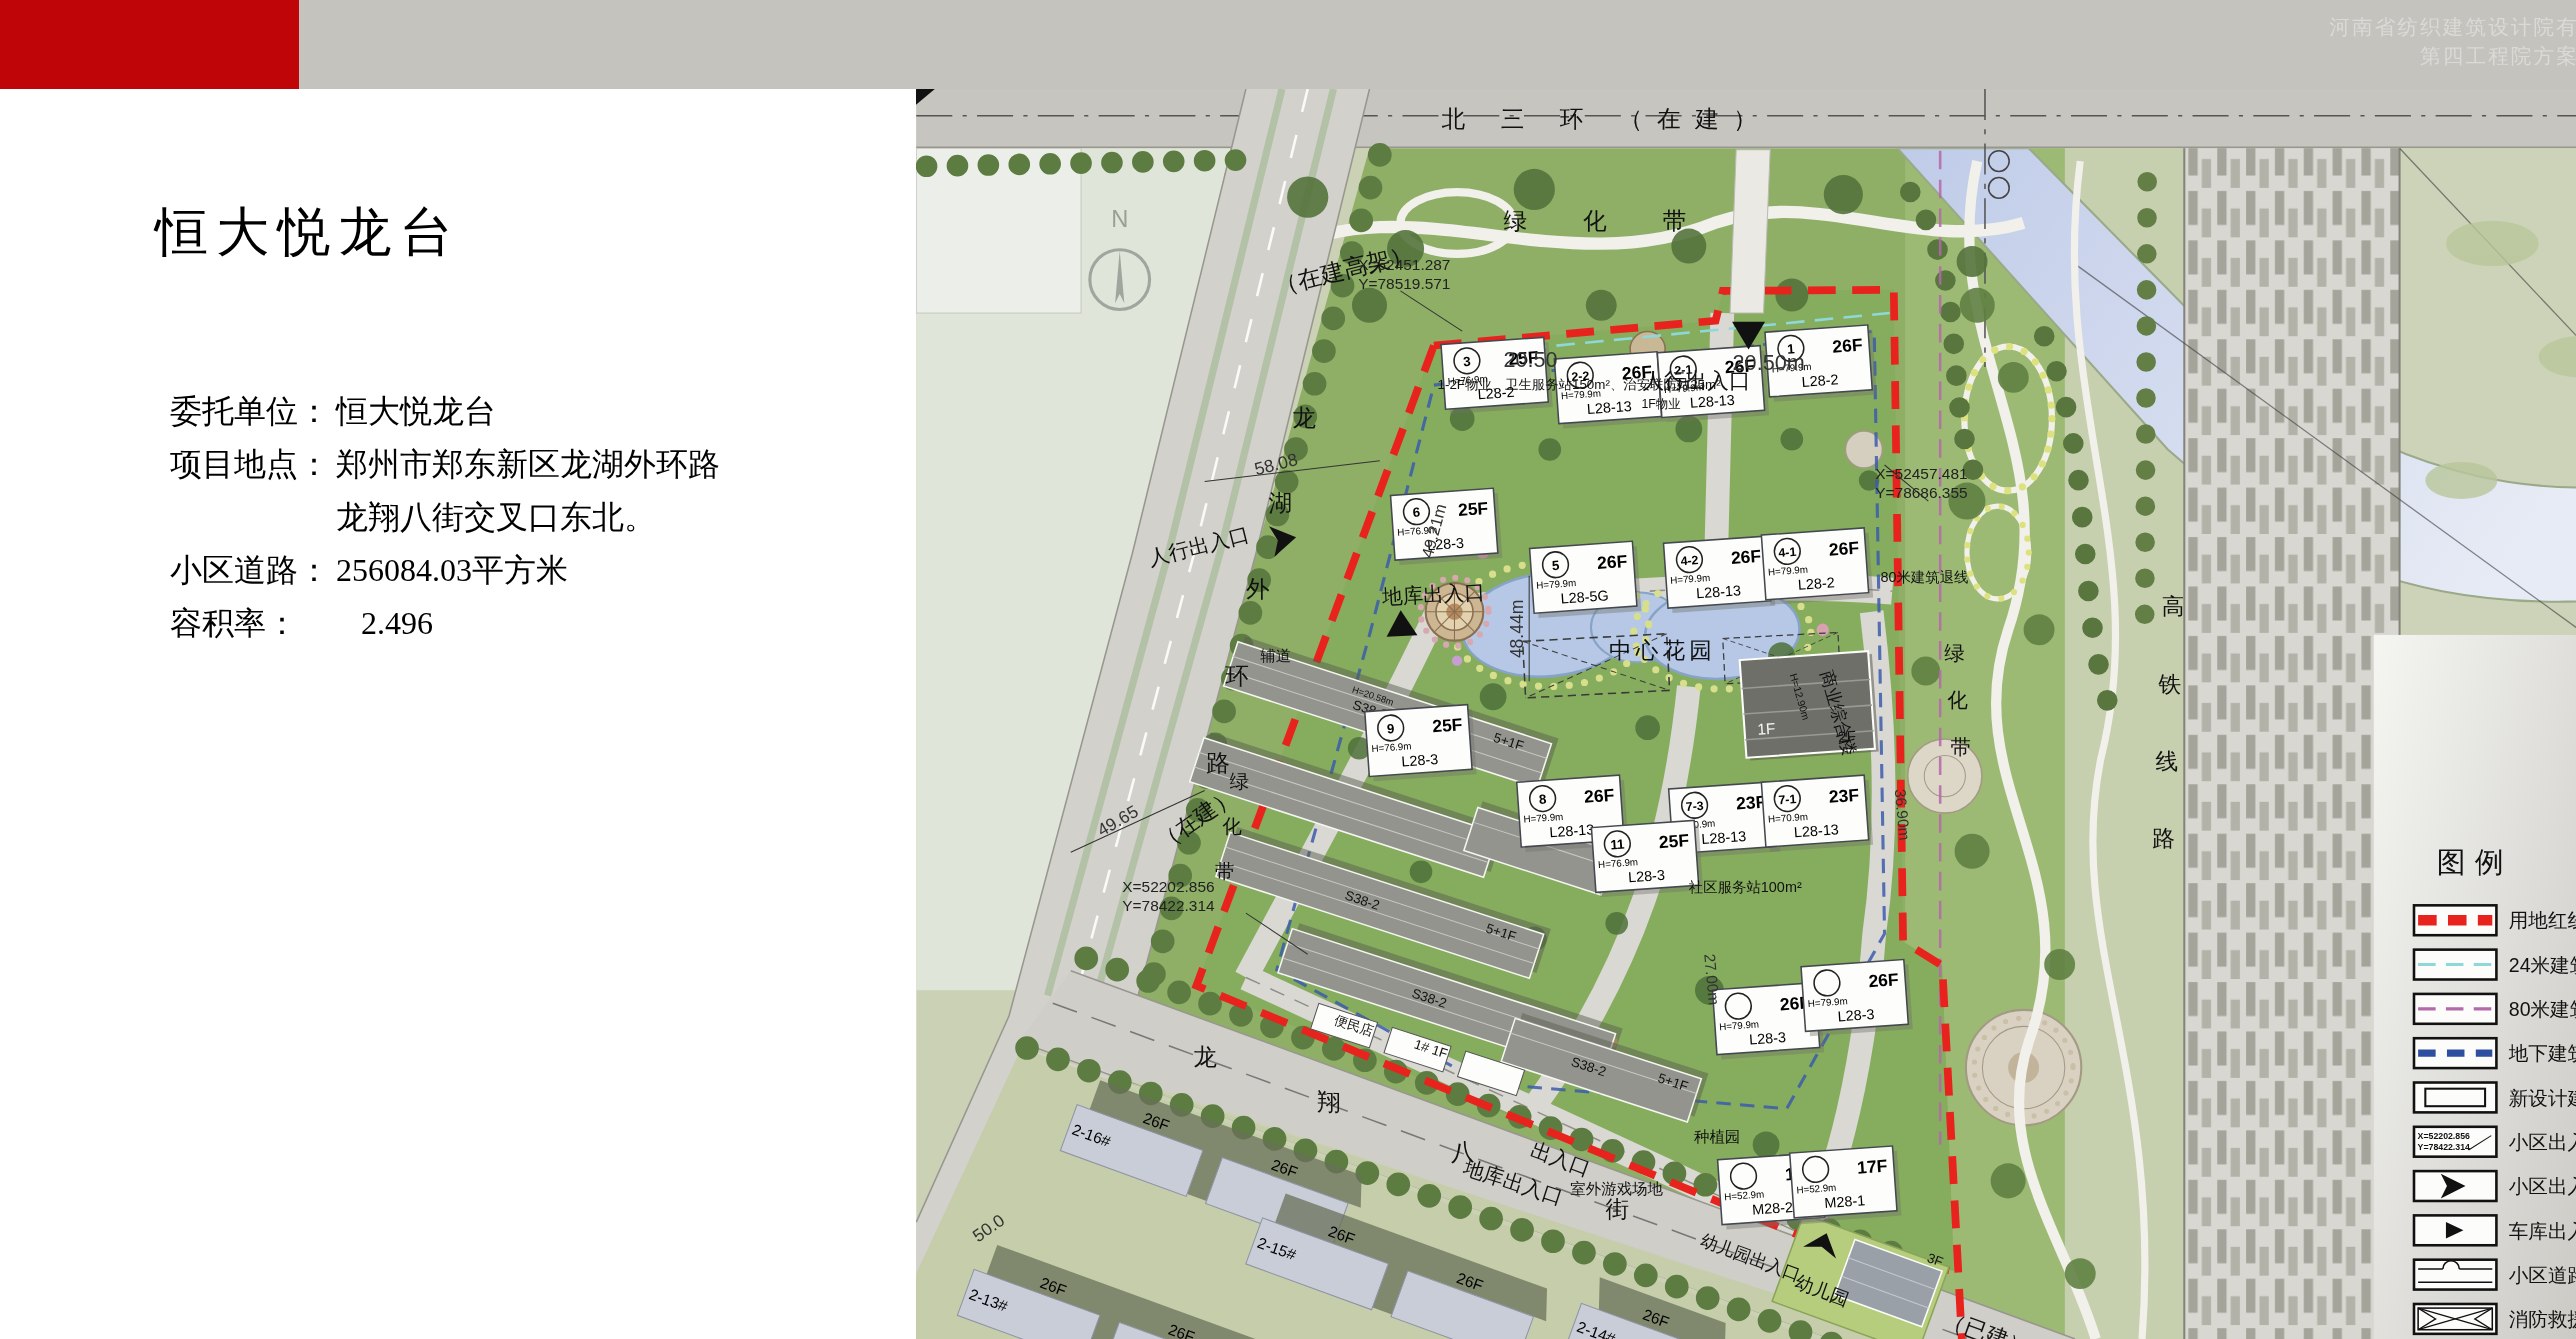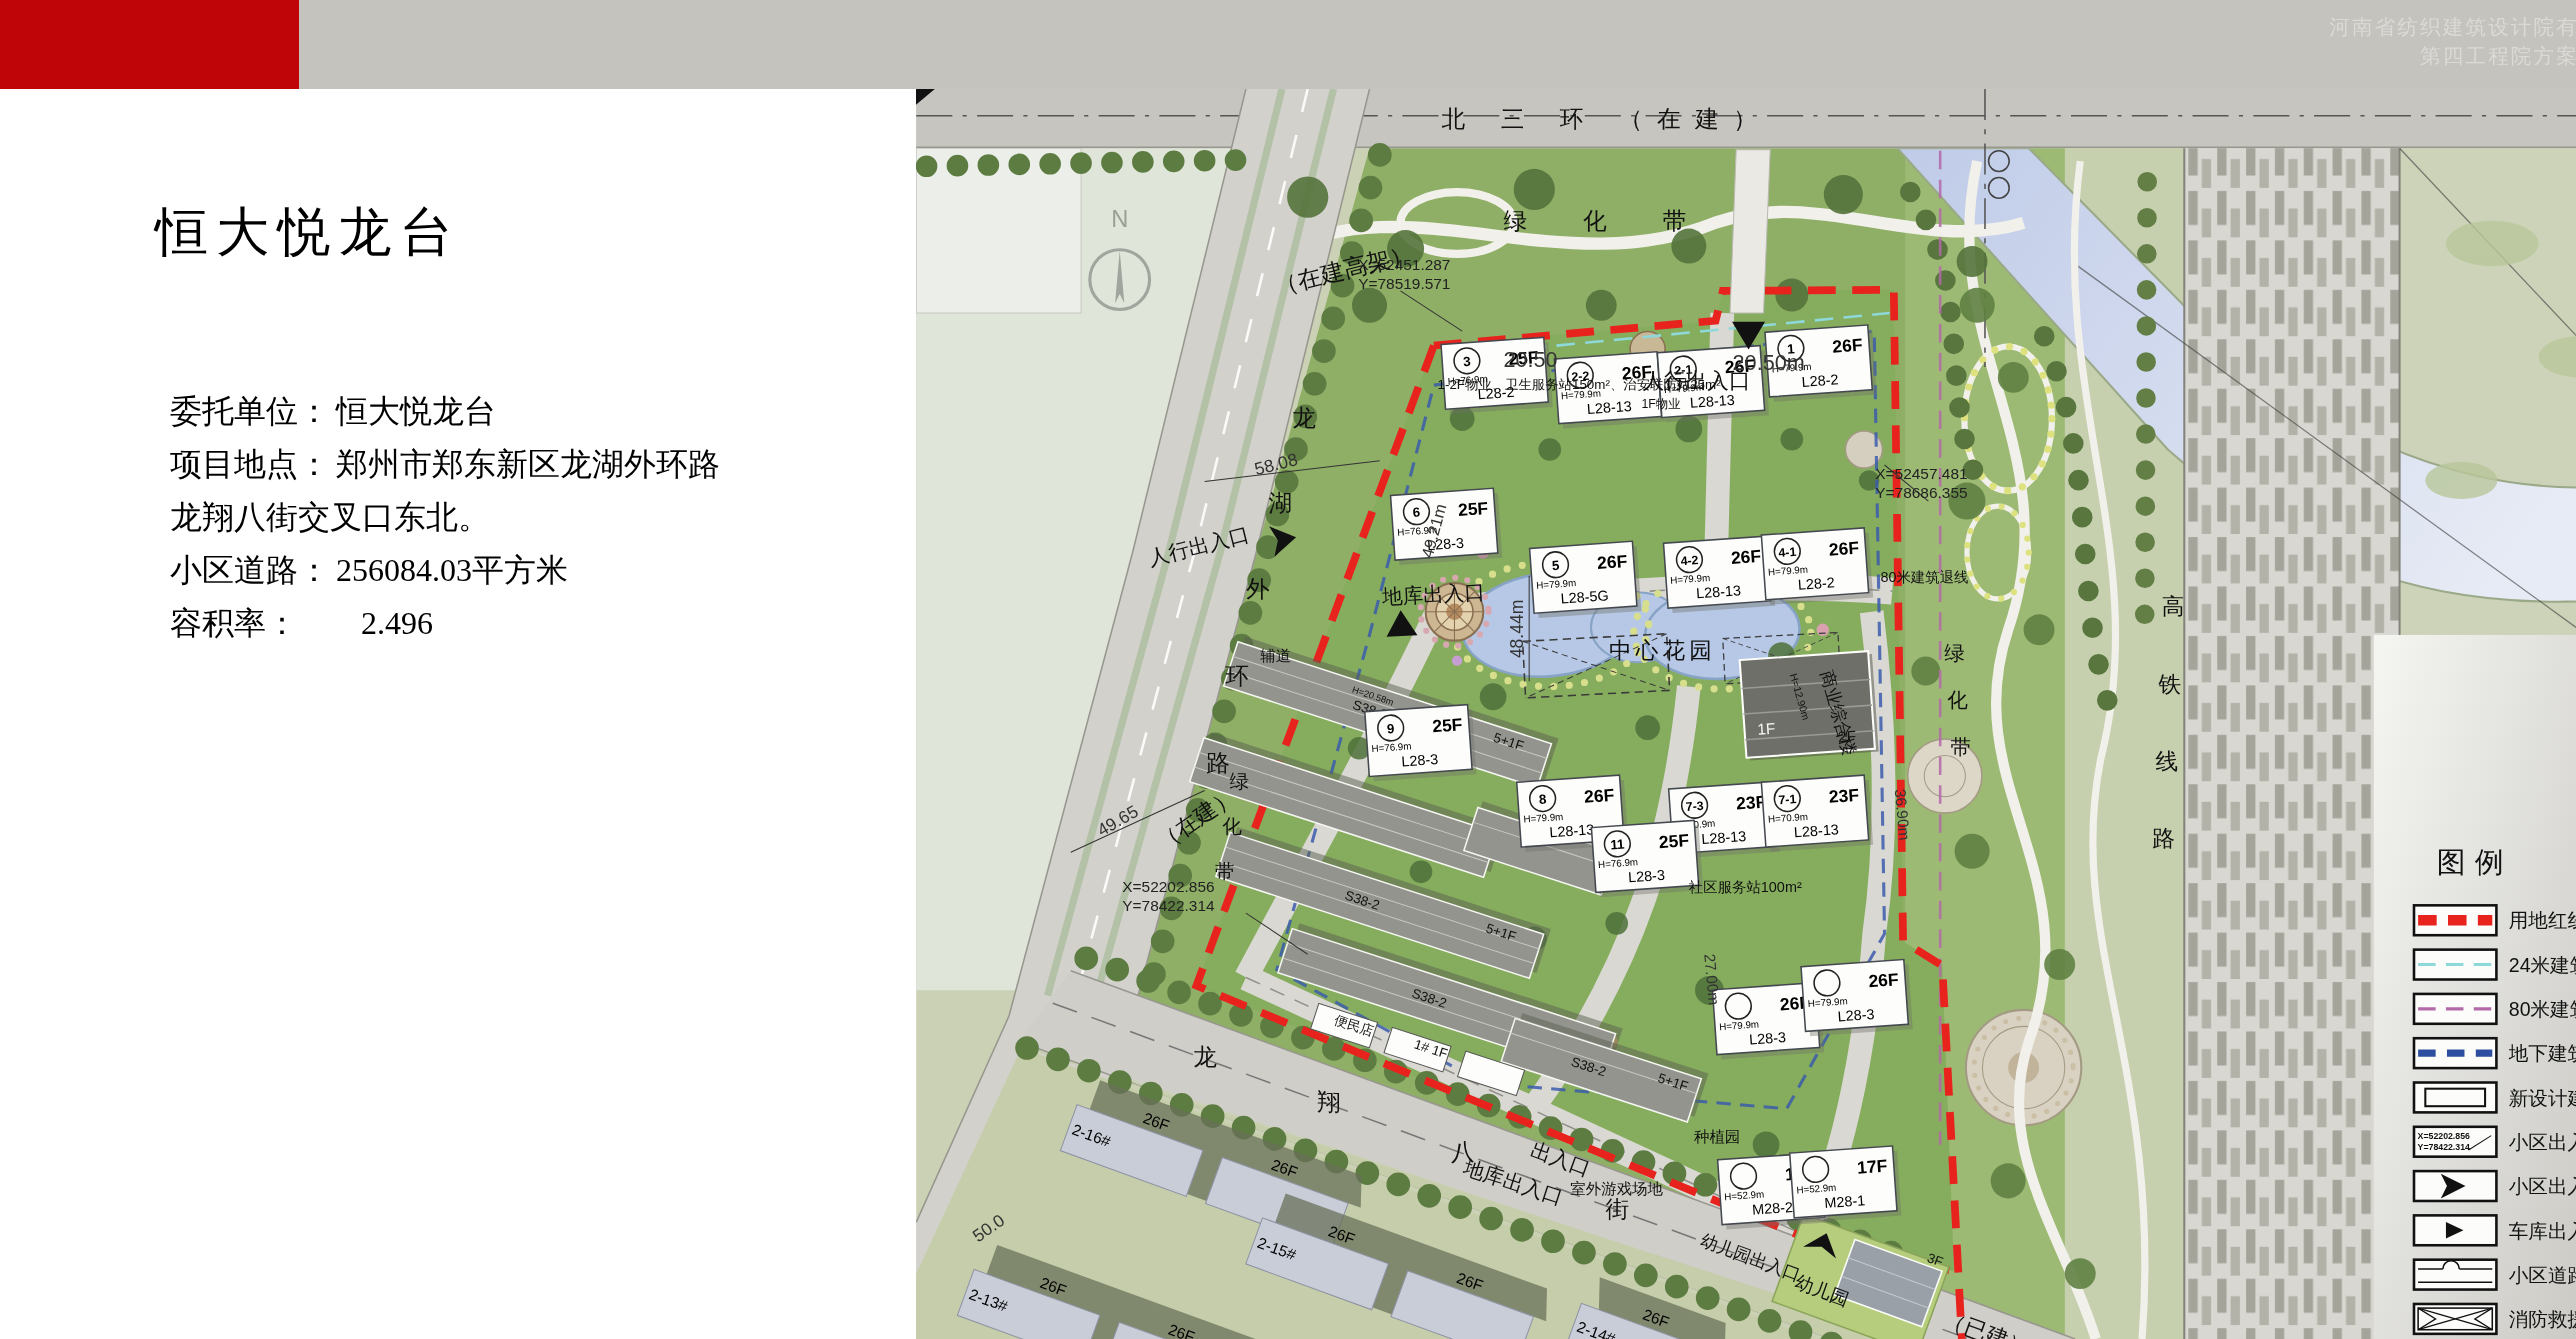--- a/index.html
+++ b/index.html
@@ -9,21 +9,21 @@
   #hdr{position:absolute;left:0;top:0;width:2679px;height:89px;background:#c4c3be;}
   #hdr .red{position:absolute;left:0;top:0;width:299px;height:89px;background:#c00508;}
   #hdr .co{position:absolute;right:32px;top:13.4px;text-align:right;color:#dbdad6;
            font-size:20.6px;line-height:29px;letter-spacing:2.1px;}
   
   #panel{position:absolute;left:0;top:89px;width:916px;height:907px;background:#ffffff;}
   #panel .title{position:absolute;left:155px;top:108px;font-size:53px;letter-spacing:8.2px;color:#000;}
   #panel .fields{position:absolute;left:170px;top:296px;font-size:32px;color:#000;}
   #panel .row{display:flex;line-height:53px;white-space:nowrap;}
   #panel .lab{width:166px;flex:0 0 166px;font-family:Liberation Serif, serif;}
-  #panel .ind{}
+  #panel .ind{margin-left:166px;}
   #panel .vr{margin-left:25px;}
   
   .lbl{font-family:"Liberation Sans",sans-serif;fill:#111;}
   .dim{font-family:"Liberation Sans",sans-serif;fill:#333;}
   .wt{fill:#f5f5f3;}
   text{user-select:none;}
 </style>
 </head>
 <body>
 

